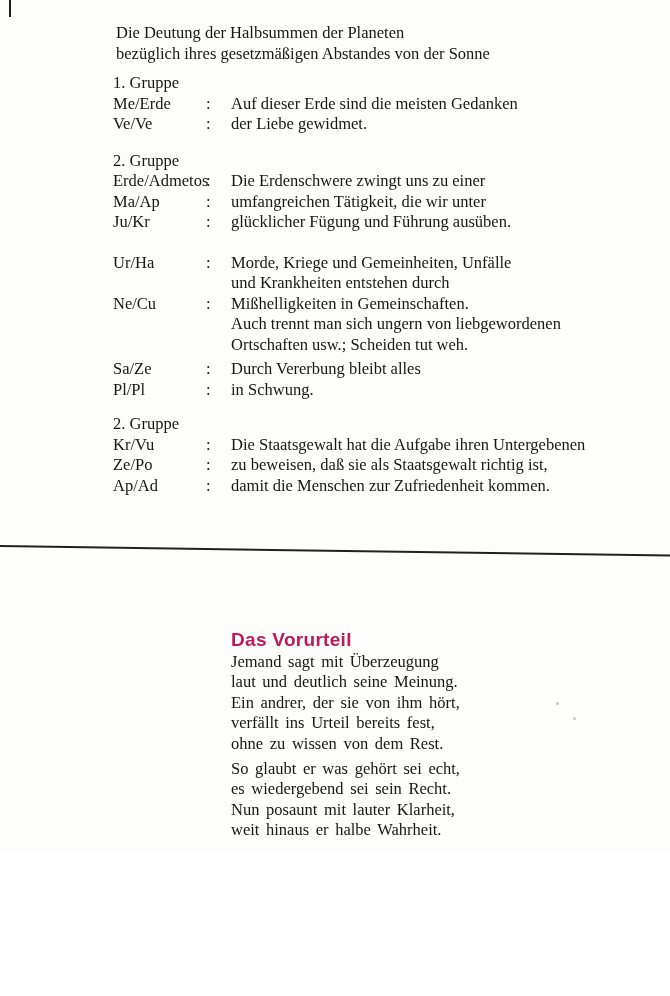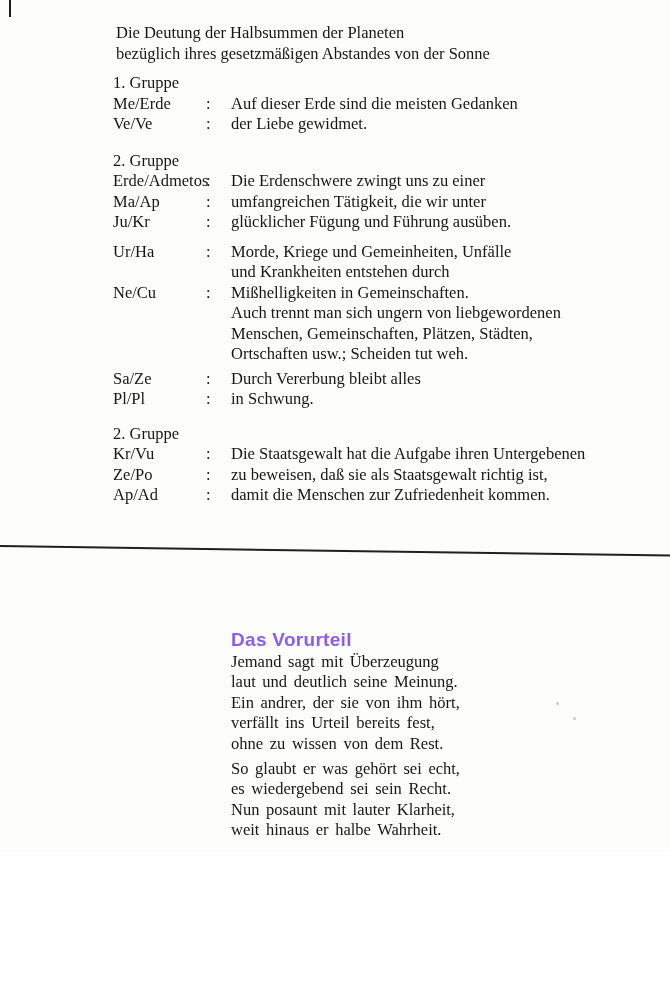--- a/index.html
+++ b/index.html
@@ -21,21 +21,21 @@
   .g2 .group-heading { margin-top: 16px; }
   .g3 .group-heading { margin-top: 14px; }
   .row {
     display: grid;
     grid-template-columns: 93px 25px auto;
     font-size: 16.5px;
     line-height: 20.5px;
     white-space: nowrap;
   }
   .row .lbl { white-space: nowrap; }
-  .gap7 { margin-top: 9px; }
+  .gap7 { margin-top: 20px; }
   .gap4 { margin-top: 4px; }
   .divider {
     position: absolute;
     left: -8px;
     top: 545px;
     width: 700px;
     height: 2px;
     background: #202020;
     transform: rotate(0.8deg);
     transform-origin: left center;
@@ -43,21 +43,21 @@
   .poem {
     position: absolute;
     left: 231px;
     top: 629px;
   }
   .poem-title {
     font-family: "Liberation Sans", sans-serif;
     font-weight: bold;
     font-size: 19px;
     letter-spacing: 0.3px;
-    color: #8b5cf6;
+    color: #be185d;
   }
   .stanza { margin-top: 1px; font-size: 16.5px; line-height: 20.4px; word-spacing: 2.5px; }
   .stanza.second { margin-top: 5px; }
   .poem-author {
     position: absolute;
     left: 368px;
     top: 871px;
     font-family: "Liberation Sans", sans-serif;
     font-weight: bold;
     font-size: 13px;
@@ -144,21 +144,20 @@
         <span>Mißhelligkeiten in Gemeinschaften.</span>
       </div>
       <div class="row">
         <span class="lbl"></span>
         <span></span>
         <span>Auch trennt man sich ungern von liebgewordenen</span>
       </div>
       <div class="row">
         <span class="lbl"></span>
         <span></span>
-        <span>Menschen, Gemeinschaften, Plätzen, Städten,</span>
       </div>
       <div class="row">
         <span class="lbl"></span>
         <span></span>
         <span>Ortschaften usw.; Scheiden tut weh.</span>
       </div>
       <div class="row gap4">
         <span class="lbl">Sa/Ze</span>
         <span>:</span>
         <span>Durch Vererbung bleibt alles</span>

